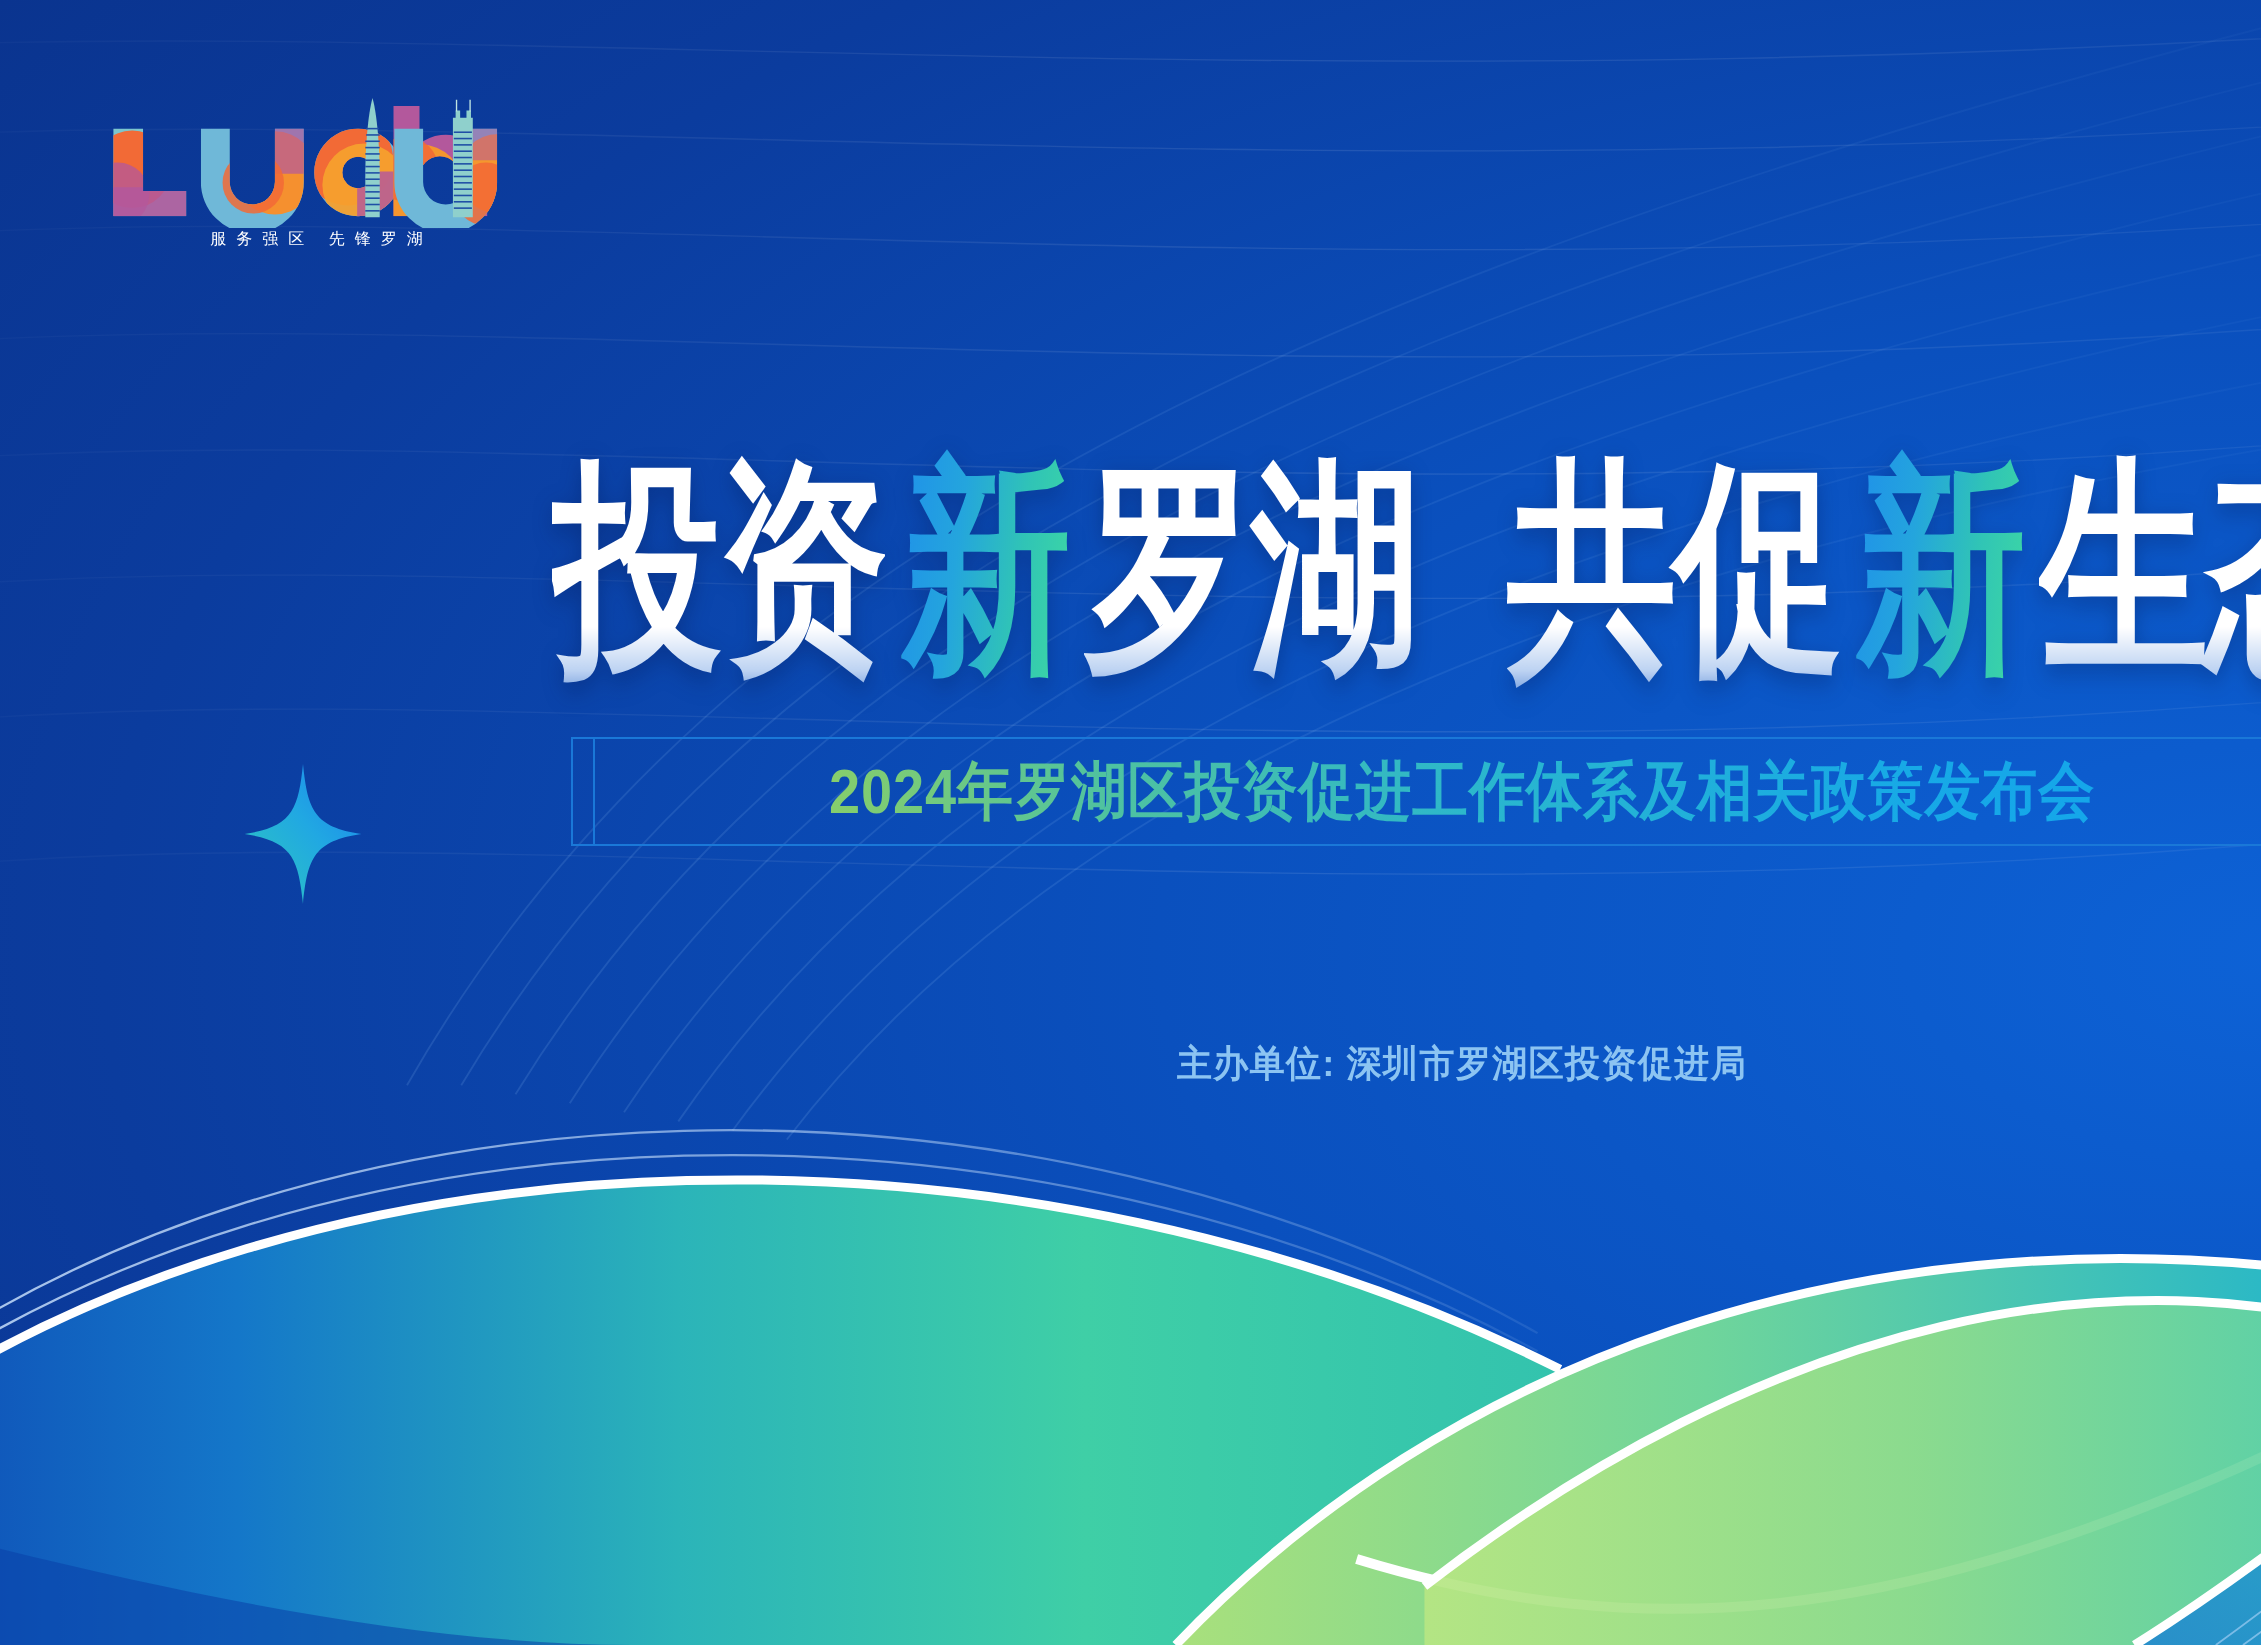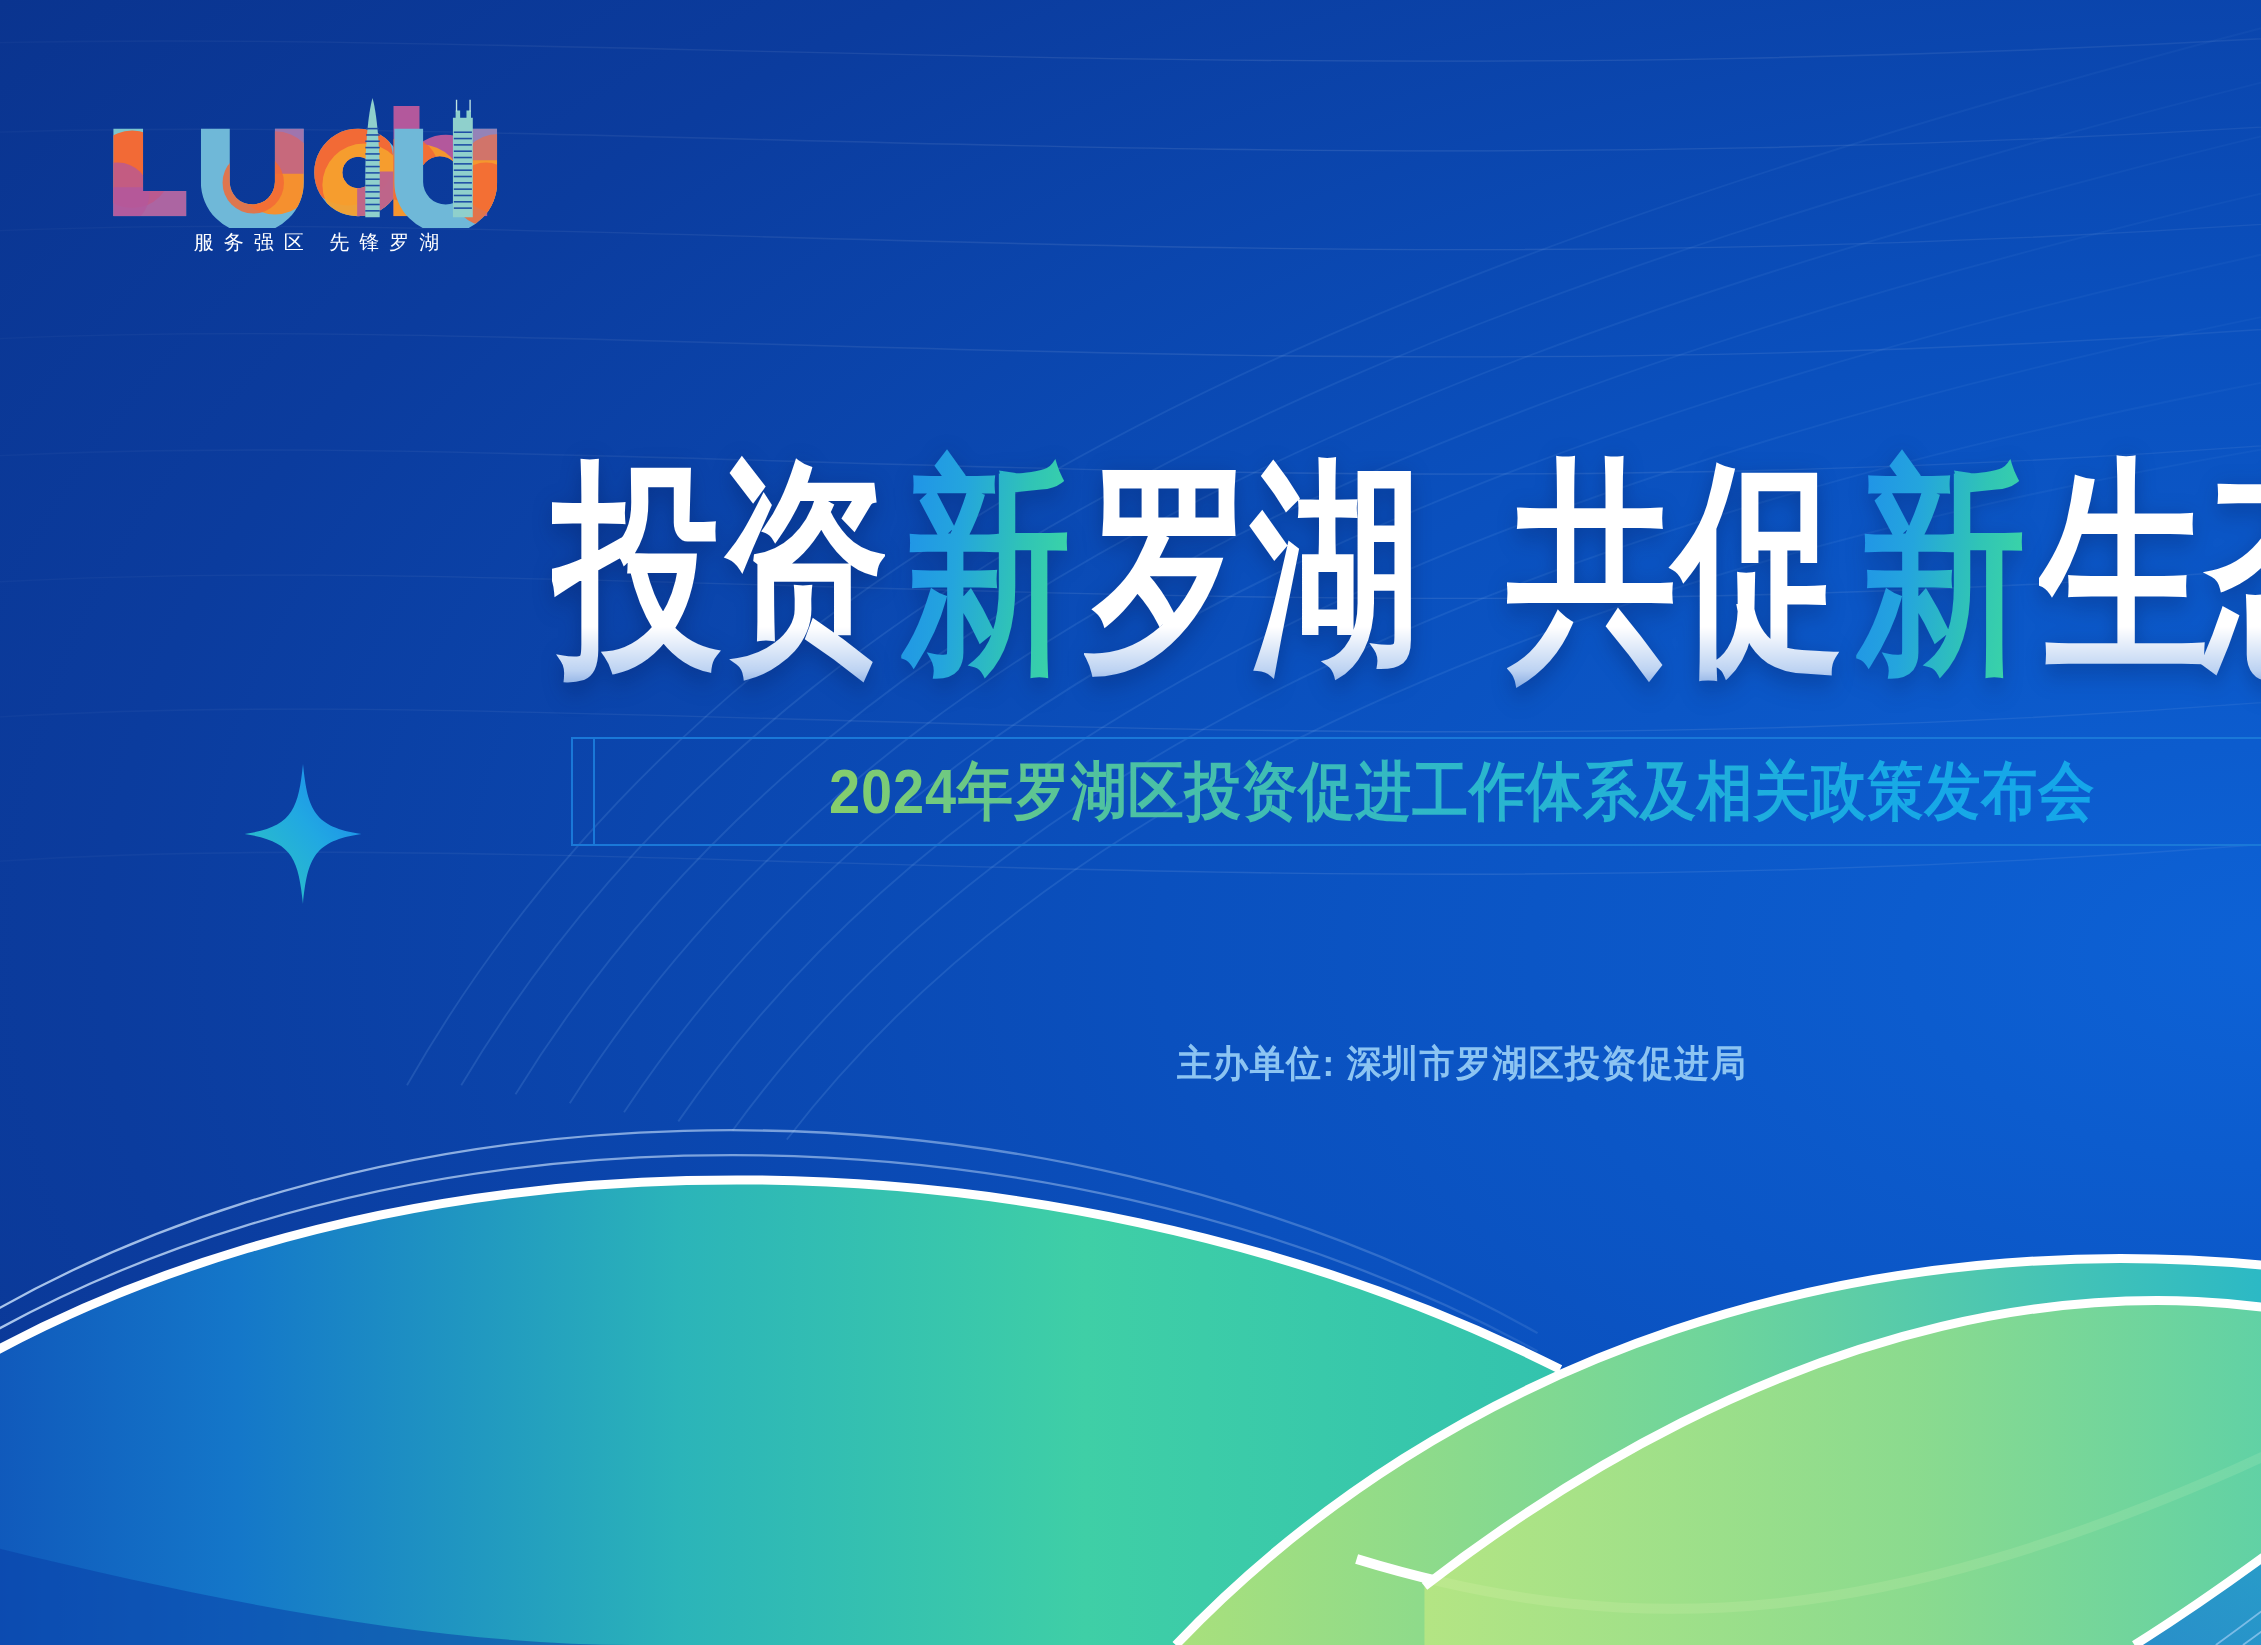--- a/index.html
+++ b/index.html
@@ -28,21 +28,21 @@
     left: 104px; top: 97px;
     width: 425px; height: 172px;
   }
   #logo-mark { position: absolute; left: 0; top: 0; width: 425px; height: 131px; }
   #logo-tagline {
     position: absolute;
     left: 0; top: 132px;
     width: 425px;
     text-align: center;
     color: #ffffff;
-    font-size: 20px;
+    font-size: 16px;
     letter-spacing: 10px;
     text-indent: 10px;
     font-weight: 400;
     white-space: nowrap;
   }
 
   
   .sparkle { position: absolute; pointer-events: none; }
   #sparkle-left       { left: 244px;  top: 764px; width: 118px; height: 140px; }
 

